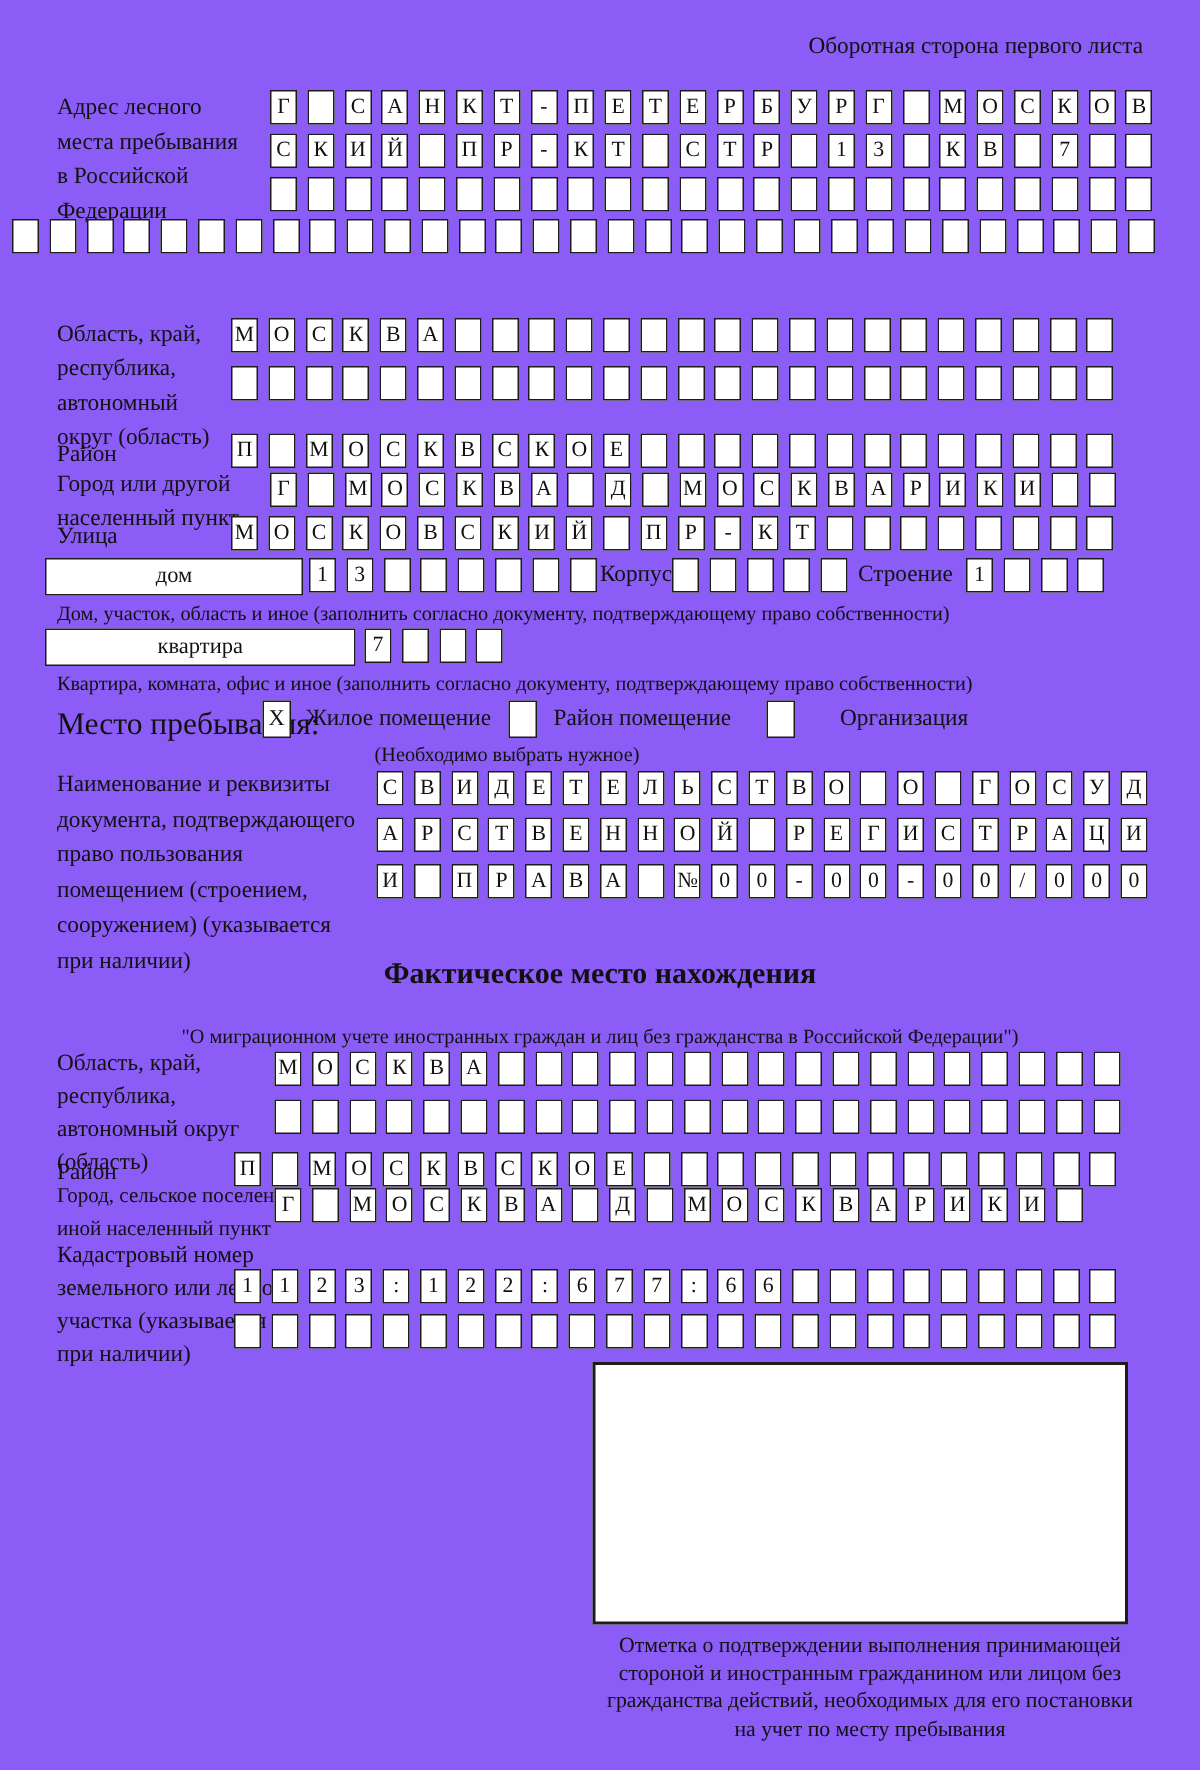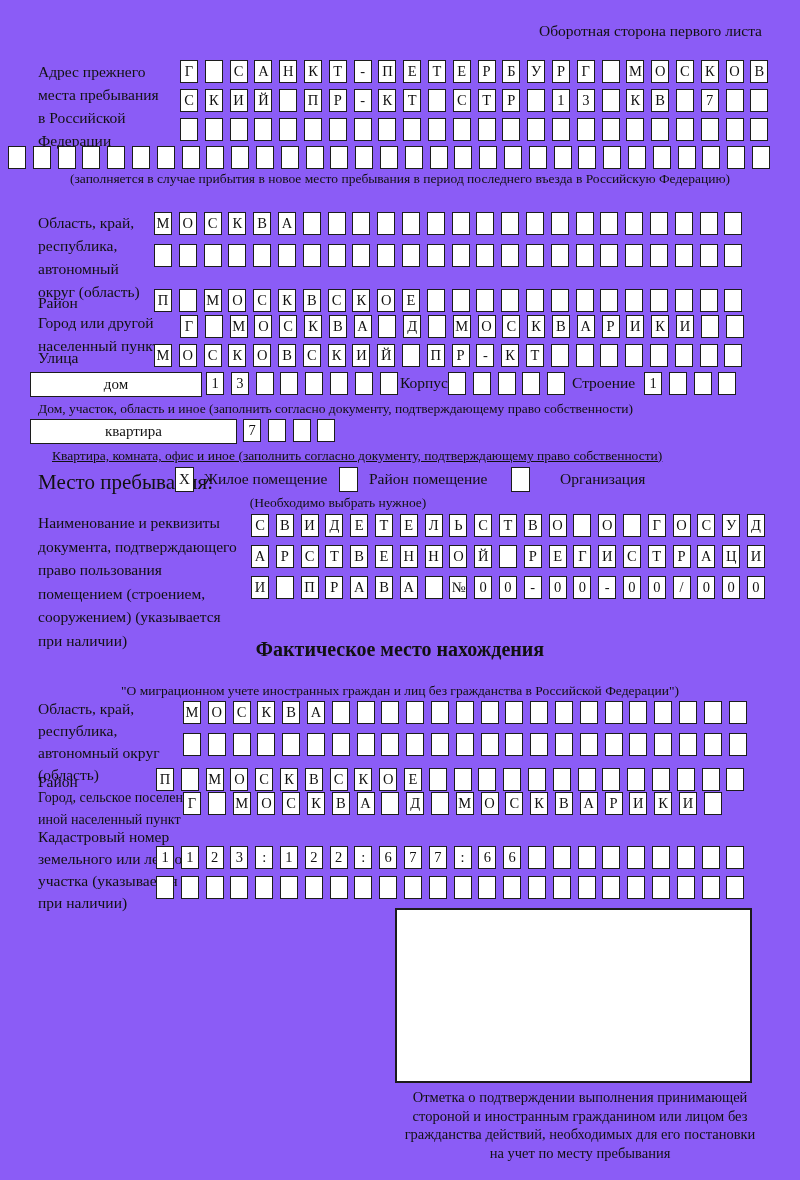--- a/index.html
+++ b/index.html
@@ -41,21 +41,21 @@
   }
   .caption { position:absolute; text-align:center; font-size:14.5px; line-height:18.5px; }
 </style>
 </head>
 <body>
 
 <div class="page">
 
   <div class="abs" style="top:22px; right:58px; font-size:15.5px;">Оборотная сторона первого листа</div>
 
-  <div class="lbl pre" style="left:38px; top:60px;">Адрес прежнего
+  <div class="lbl pre" style="left:38px; top:60px;">Адрес лесного
 места пребывания
 в Российской
 Федерации</div>
   <div class="cellrow" style="left:180px; top:60px;">
       <span class="cell">Г</span>
       <span class="cell"></span>
       <span class="cell">С</span>
       <span class="cell">А</span>
       <span class="cell">Н</span>
       <span class="cell">К</span>
@@ -156,21 +156,20 @@
       <span class="cell"></span>
       <span class="cell"></span>
       <span class="cell"></span>
       <span class="cell"></span>
       <span class="cell"></span>
       <span class="cell"></span>
       <span class="cell"></span>
       <span class="cell"></span>
       <span class="cell"></span>
     </div>
-  <div class="abs center sm" style="top:171px;">(заполняется в случае прибытия в новое место пребывания в период последнего въезда в Российскую Федерацию)</div>
 
 
   <div class="lbl pre" style="left:38px; top:211px;">Область, край,
 республика,
 автономный
 округ (область)</div>
   <div class="cellrow" style="left:154px; top:212px;">
       <span class="cell">М</span>
       <span class="cell">О</span>
       <span class="cell">С</span>
@@ -335,21 +334,21 @@
     </div>
   <div class="abs sm" style="left:38px; top:401px;">Дом, участок, область и иное (заполнить согласно документу, подтверждающему право собственности)</div>
 
   <div class="widebox" style="left:30px; top:419px; width:207px;">квартира</div>
   <div class="cellrow" style="left:243px; top:419px;">
       <span class="cell">7</span>
       <span class="cell"></span>
       <span class="cell"></span>
       <span class="cell"></span>
     </div>
-  <div class="abs sm" style="left:52px; top:448px;text-decoration:underline;">Квартира, комната, офис и иное (заполнить согласно документу, подтверждающему право собственности)</div>
+  <div class="abs sm" style="left:38px; top:448px;">Квартира, комната, офис и иное (заполнить согласно документу, подтверждающему право собственности)</div>
 
   <div class="abs" style="left:38px; top:470px; font-size:21px;">Место пребывания:</div>
   <div class="cb" style="left:175px; top:467px;">X</div>
   <div class="abs" style="left:204px; top:470px; font-size:15.5px;">Жилое помещение</div>
   <div class="cb" style="left:339px; top:467px;"></div>
   <div class="abs" style="left:369px; top:470px; font-size:15.5px;">Район помещение</div>
   <div class="cb" style="left:511px; top:467px;"></div>
   <div class="abs" style="left:560px; top:470px; font-size:15.5px;">Организация</div>
   <div class="abs sm" style="left:138px; top:495px; width:400px; text-align:center;">(Необходимо выбрать нужное)</div>
 

